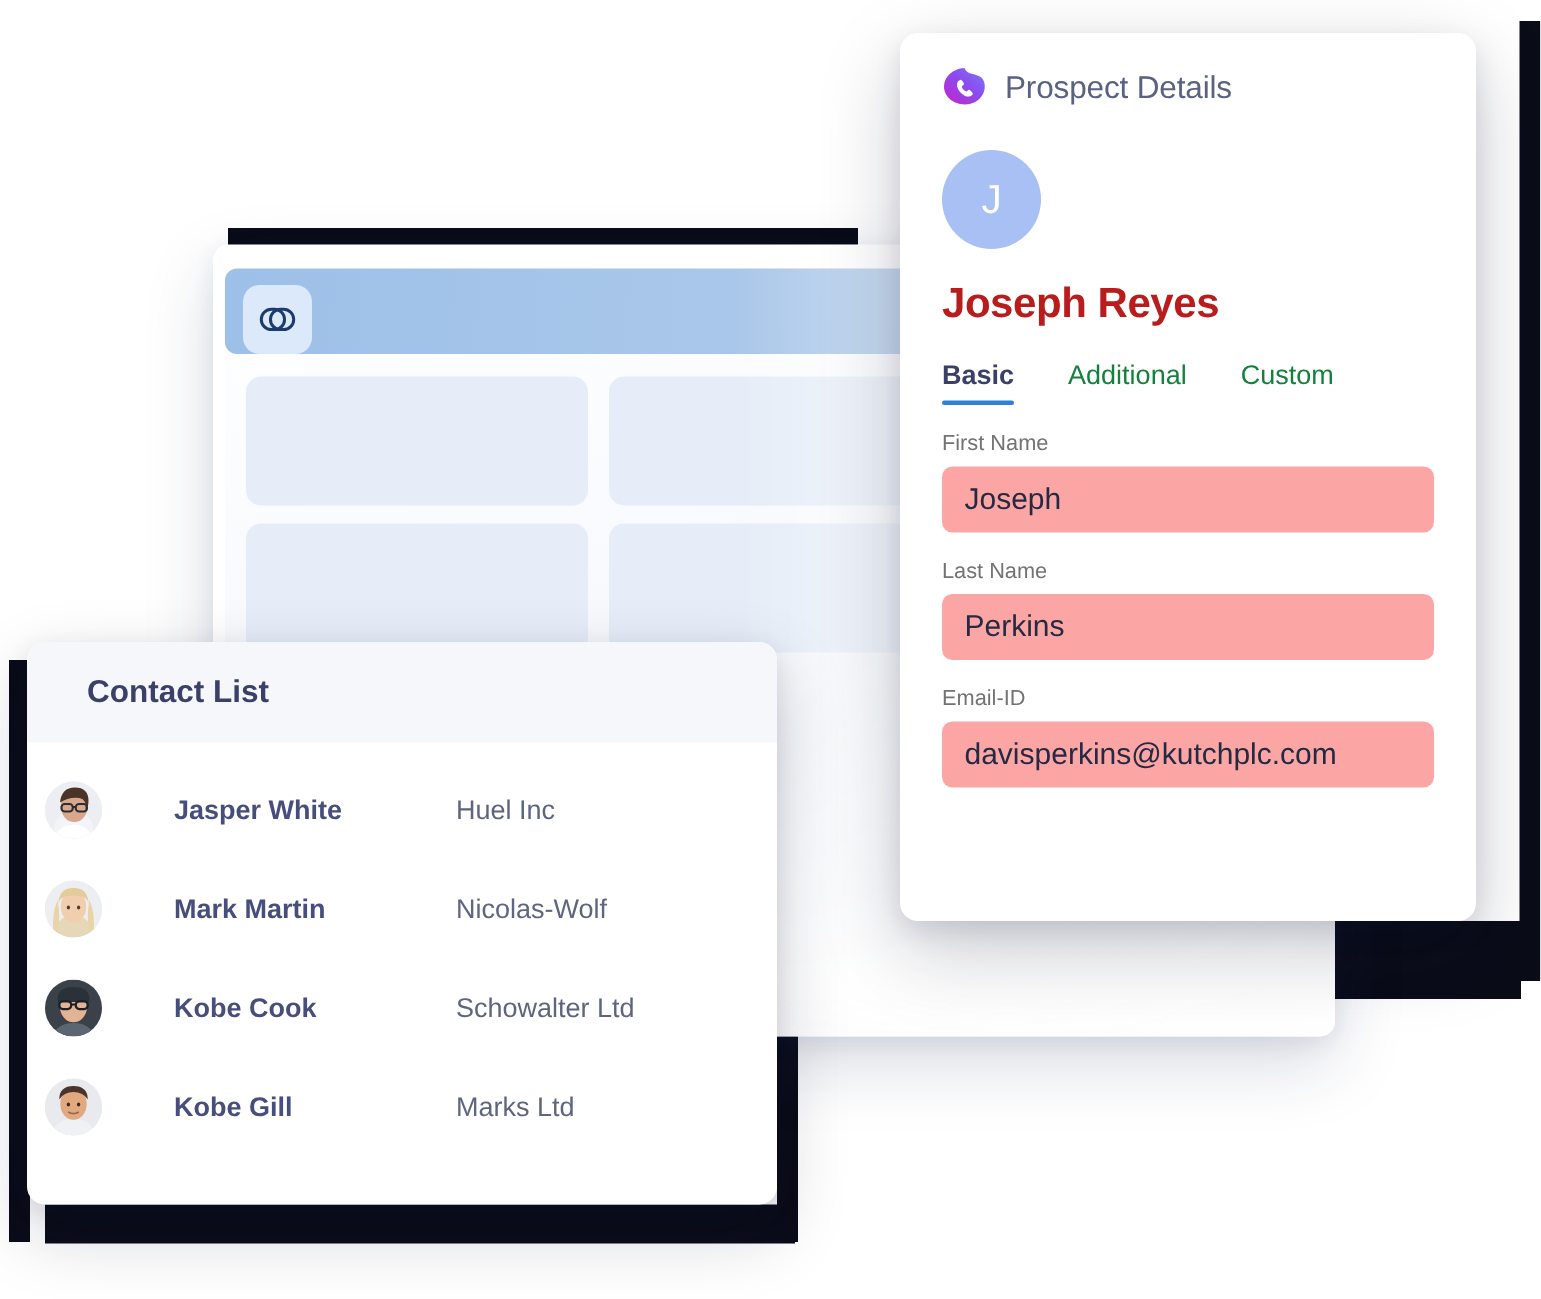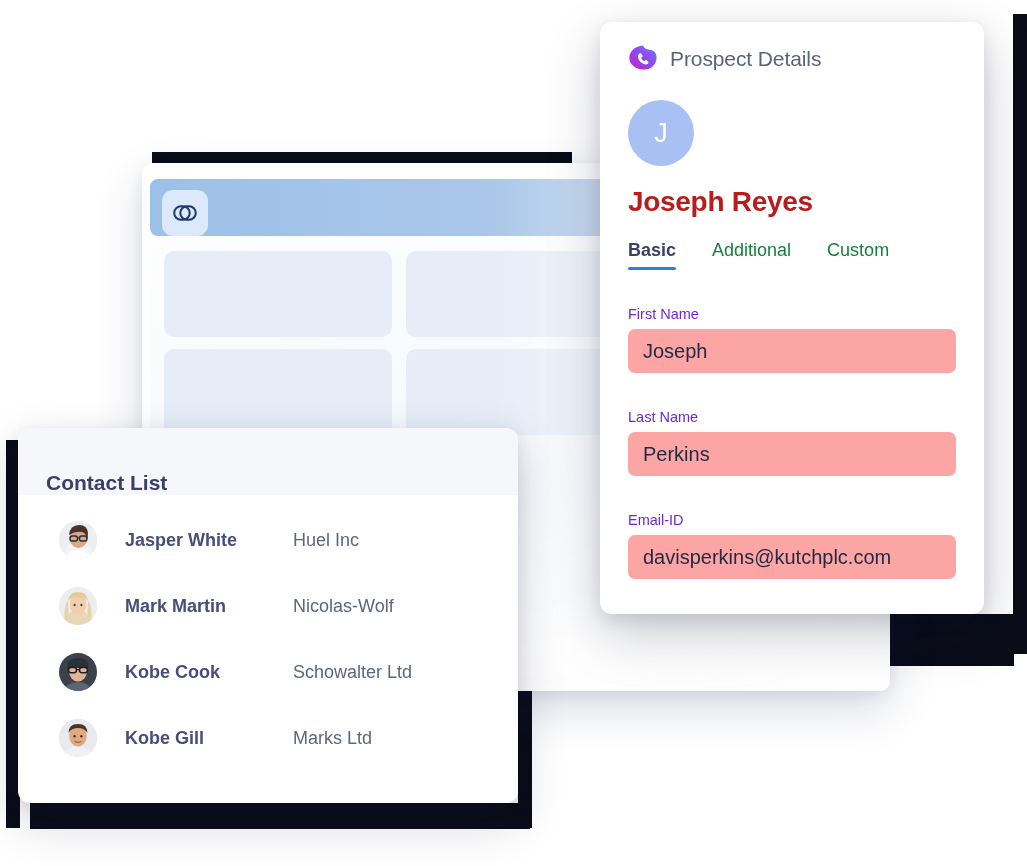--- a/index.html
+++ b/index.html
@@ -169,23 +169,22 @@
     bottom: 0;
     height: 3px;
     border-radius: 2px;
     background: #2f7fe0;
   }
   .field {
     margin: 18px 28px 0 28px;
   }
   .field-label {
     font-size: 14.5px;
-    color: #6d28d9;
+    color: #737373;
     margin-bottom: 7px;
-    margin-top: 36px;
   }
   .field-input {
     height: 44px;
     background: #fca5a5;
     border-radius: 7px;
     display: flex;
     align-items: center;
     padding: 0 15px;
     font-size: 20px;
     color: #252a43;
@@ -203,37 +202,38 @@
     border-radius: 12px;
     box-shadow: 0 18px 48px rgba(14, 20, 46, 0.20),
                 0 5px 16px rgba(14, 20, 46, 0.09);
     z-index: 7;
     overflow: hidden;
   }
   .contact-head {
     height: 67px;
     background: #f6f7fb;
     display: flex;
-    align-items: flex-end;
-    padding-left: 28px;
+    align-items: center;
+    padding-left: 40px;
     box-sizing: border-box;
   }
   .contact-title {
     font-size: 21px;
     font-weight: bold;
     color: #3b4069;
   }
   .contact-rows {
     padding-top: 12px;
   }
   .contact-row {
     display: flex;
     align-items: center;
     height: 66px;
-    padding-left: 41px;
+    padding-left: 12px;
+    gap: 20px;
   }
   .avatar-photo {
     width: 38px;
     height: 38px;
     border-radius: 50%;
     flex: 0 0 38px;
     overflow: hidden;
     background: #e8eaef;
     position: relative;
   }

